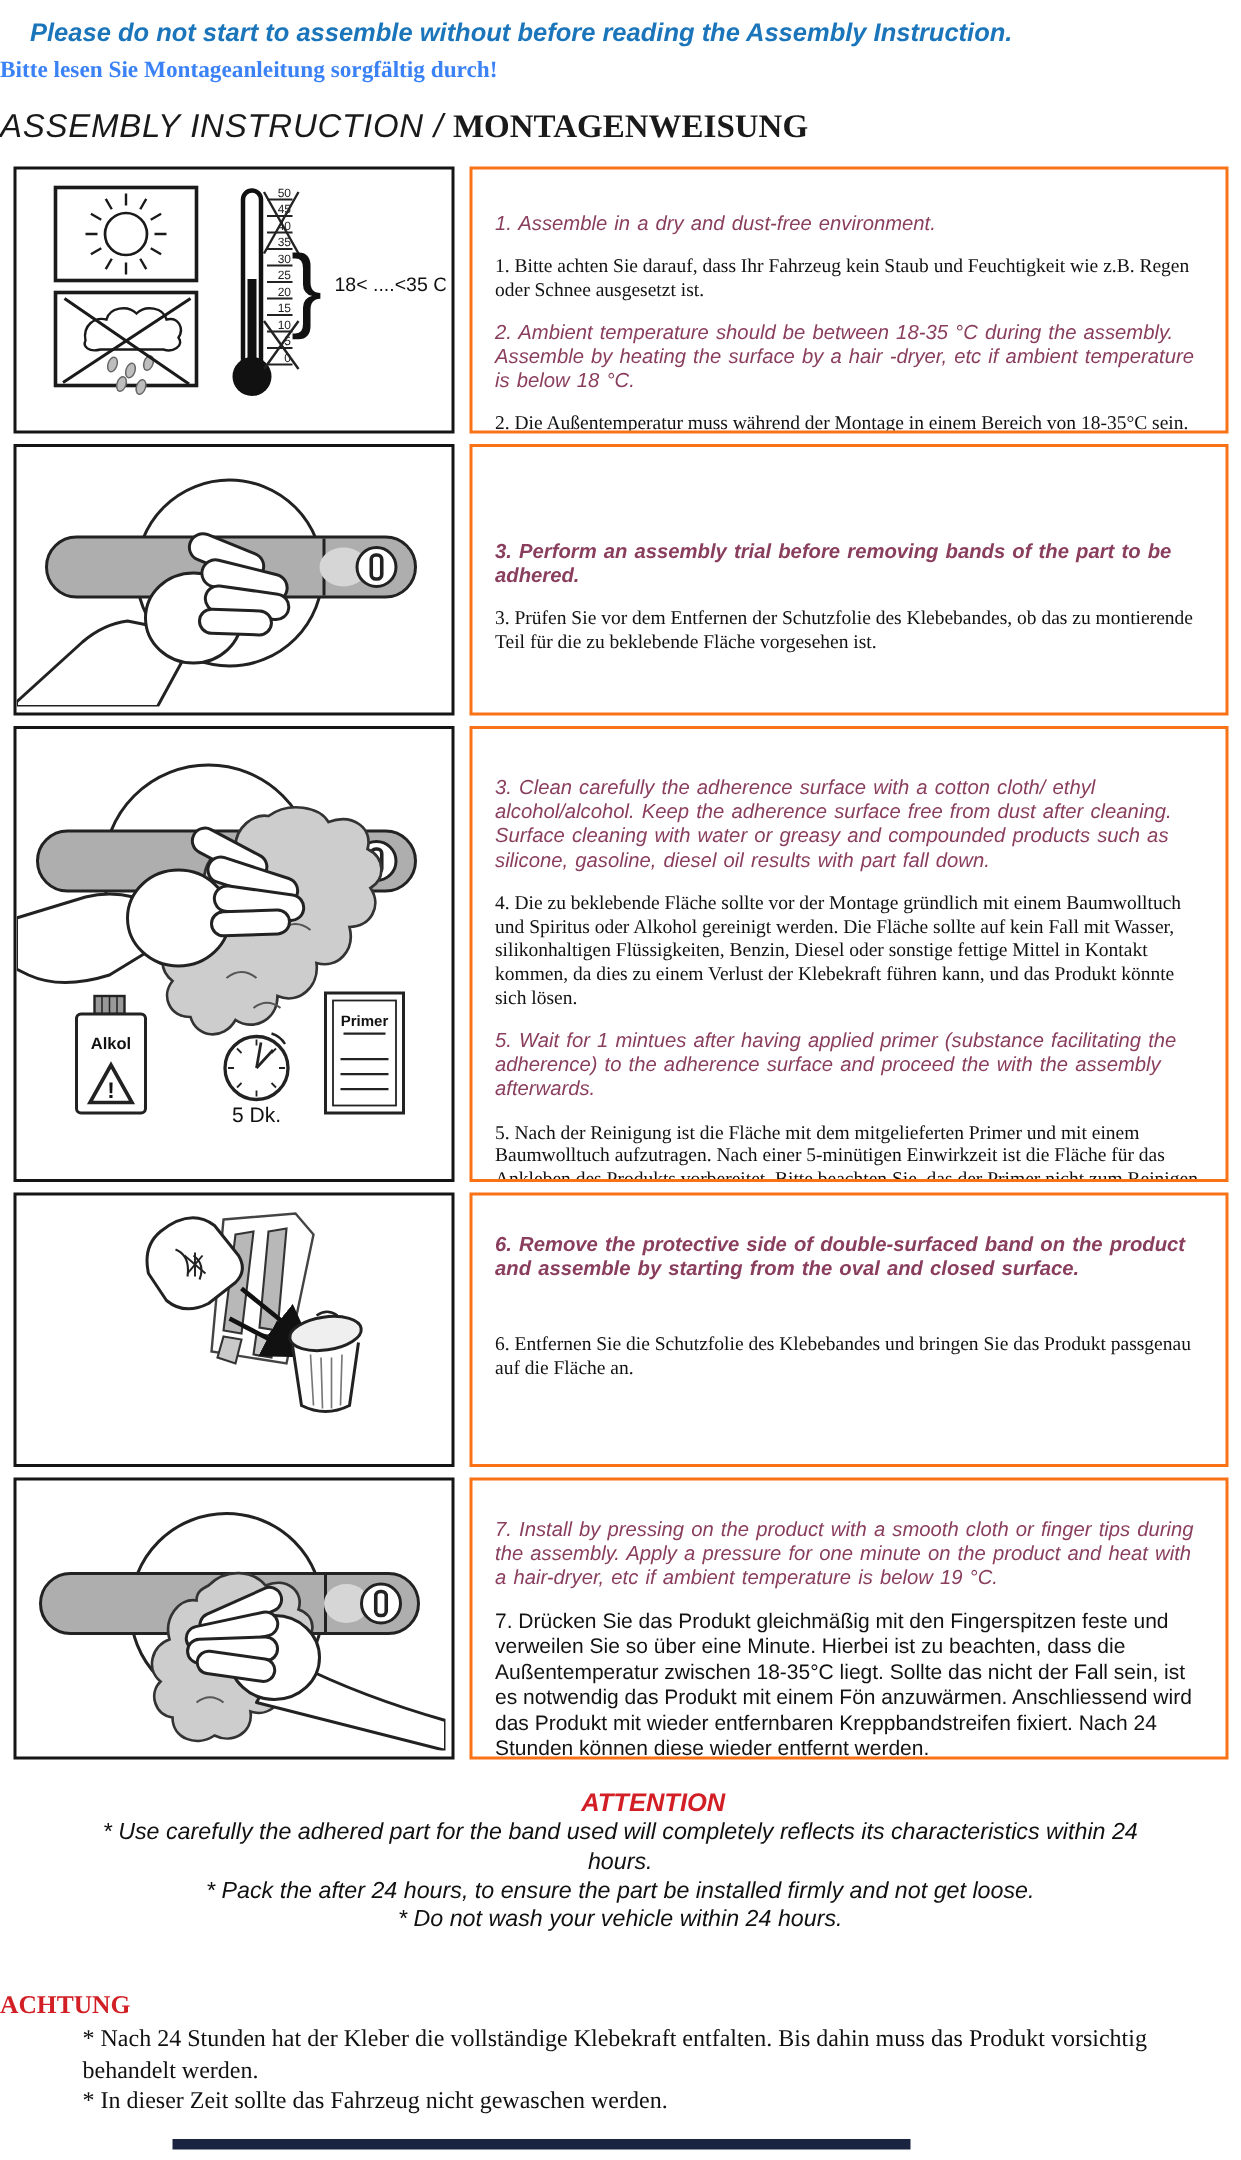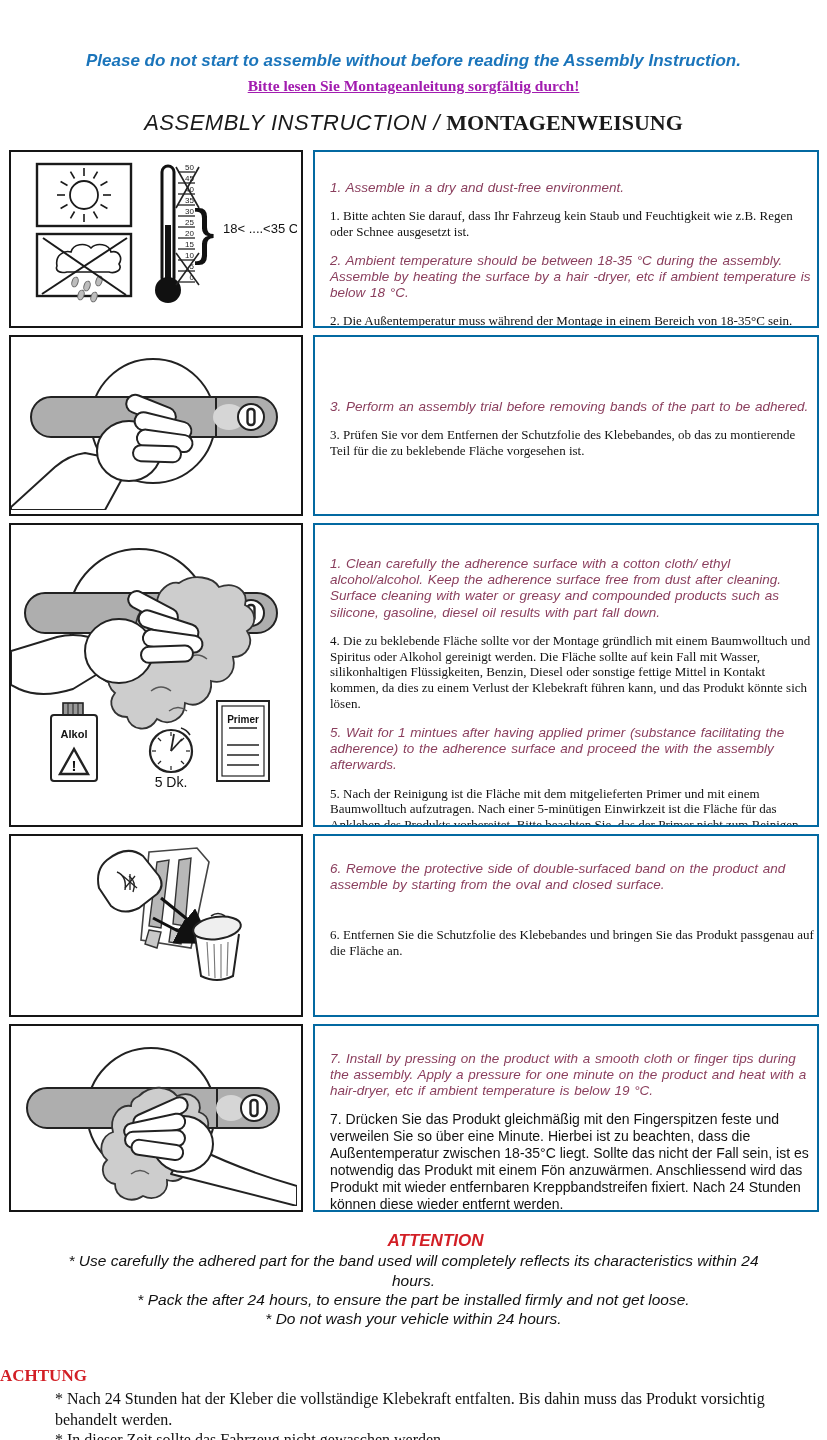--- a/index.html
+++ b/index.html
@@ -1,38 +1,38 @@
 <!DOCTYPE html>
 <html><head>
 <meta charset="utf-8">
 <style>
   html,body { margin:0; padding:0; background:#ffffff; }
   body { width:827px; font-family:"Liberation Sans", sans-serif; color:#1a1a1a; }
   .page { width:827px; min-height:1440px; position:relative; }
 
   
-  .header { text-align:center; padding-top:22px;margin-top:29px; }
+  .header { text-align:left; padding-top:12px; }
   .notice-en { color:#1b75bb; font:bold italic 17px/1.2 "Liberation Sans", sans-serif; margin:0 20px 6px 20px; }
-  .notice-de { color:#a21caf; font:bold 15.5px/1.2 "Liberation Serif", serif; margin:0 0 14px 0;text-decoration:underline; }
+  .notice-de { color:#3b82f6; font:bold 15.5px/1.2 "Liberation Serif", serif; margin:0 0 14px 0; }
   .page-title { font-size:22px; margin:0 0 14px 0; }
   .title-en { font:italic 22px "Liberation Sans", sans-serif; letter-spacing:.5px; }
   .title-de { font:bold 22px "Liberation Serif", serif; }
 
   
   .row { display:flex; margin:0 8px 7px 9px; gap:10px; }
   .illus-box { width:290px; flex:0 0 290px; border:2px solid #151515; background:#fff; overflow:hidden; }
-  .text-box  { flex:1; border:2px solid #0369a1; background:#fff; padding:0 0 0 15px; overflow:hidden; }
+  .text-box  { flex:1; border:2px solid #f97316; background:#fff; padding:0 16px 0 15px; overflow:hidden; }
   .h178 { height:174px; } .h181 { height:177px; } .h304 { height:300px; }
   .h183 { height:179px; } .h188 { height:184px; }
 
   .step-en { color:#8a3e5d; font:italic 13.5px/1.2 "Liberation Sans", sans-serif; word-spacing:1px; margin:0 0 11px 0; }
   .step-de { color:#121212; font:13px/1.22 "Liberation Serif", serif; margin:12px 0 13px 0; }
   .step-de-sans { color:#121212; font:14px/1.22 "Liberation Sans", sans-serif; margin:0 0 12px 0; }
-  .mt28 { margin-top:28px; } .mt62 { margin-top:62px; } .mt31 { margin-top:31px; }
-  .mt25 { margin-top:25px; } .gap-big { margin-bottom:34px; }
+  .mt28 { margin-top:28px; } .mt62 { margin-top:62px;font-weight:bold; } .mt31 { margin-top:31px; }
+  .mt25 { margin-top:25px; } .gap-big { margin-bottom:34px;font-weight:bold; }
 
   svg text { font-family:"Liberation Sans", sans-serif; }
 
   
   .attention { text-align:center; margin-top:18px; }
   .attention-title { color:#d21f26; font:bold italic 17px/1.25 "Liberation Sans", sans-serif; margin:0;padding-left:44px; }
   .attention-line { color:#111; font:italic 15.5px/1.25 "Liberation Sans", sans-serif; margin:0 60px; }
   .achtung { margin-top:36px; }
   .achtung-title { color:#d21f26; font:bold 17px/1.3 "Liberation Serif", serif; margin:0 0 2px 0; }
   .achtung-line { color:#111; font:16px/1.3 "Liberation Serif", serif; margin:0 55px; }
@@ -226,21 +226,21 @@
           <g stroke="#222" stroke-width="1.5">
             <line x1="218" y1="203" x2="246" y2="203"></line>
             <line x1="216" y1="220" x2="248" y2="220"></line>
             <line x1="216" y1="230" x2="248" y2="230"></line>
             <line x1="216" y1="240" x2="248" y2="240"></line>
           </g>
         </g>
       </svg>
     </div>
     <div class="text-box h304">
-      <p class="step-en mt31">1. Clean carefully the adherence surface with a cotton cloth/ ethyl alcohol/alcohol. Keep the adherence surface free from dust after cleaning. Surface cleaning with water or greasy and compounded products such as silicone, gasoline, diesel oil results with part fall down.</p>
+      <p class="step-en mt31">3. Clean carefully the adherence surface with a cotton cloth/ ethyl alcohol/alcohol. Keep the adherence surface free from dust after cleaning. Surface cleaning with water or greasy and compounded products such as silicone, gasoline, diesel oil results with part fall down.</p>
       <p class="step-de">4. Die zu beklebende Fläche sollte vor der Montage gründlich mit einem Baumwolltuch und Spiritus oder Alkohol gereinigt werden. Die Fläche sollte auf kein Fall mit Wasser, silikonhaltigen Flüssigkeiten, Benzin, Diesel oder sonstige fettige Mittel in Kontakt kommen, da dies zu einem Verlust der Klebekraft führen kann, und das Produkt könnte sich lösen.</p>
       <p class="step-en">5. Wait for 1 mintues after having applied primer (substance facilitating the adherence) to the adherence surface and proceed the with the assembly afterwards.</p>
       <p class="step-de">5. Nach der Reinigung ist die Fläche mit dem mitgelieferten Primer und mit einem Baumwolltuch aufzutragen. Nach einer 5-minütigen Einwirkzeit ist die Fläche für das Ankleben des Produkts vorbereitet. Bitte beachten Sie, das der Primer nicht zum Reinigen des Produktes vorgesehen ist.</p>
     </div>
   </div>
 
   <div class="row">
     <div class="illus-box h183">
       <svg width="286" height="175" viewBox="0 0 286 175">
         <defs>

